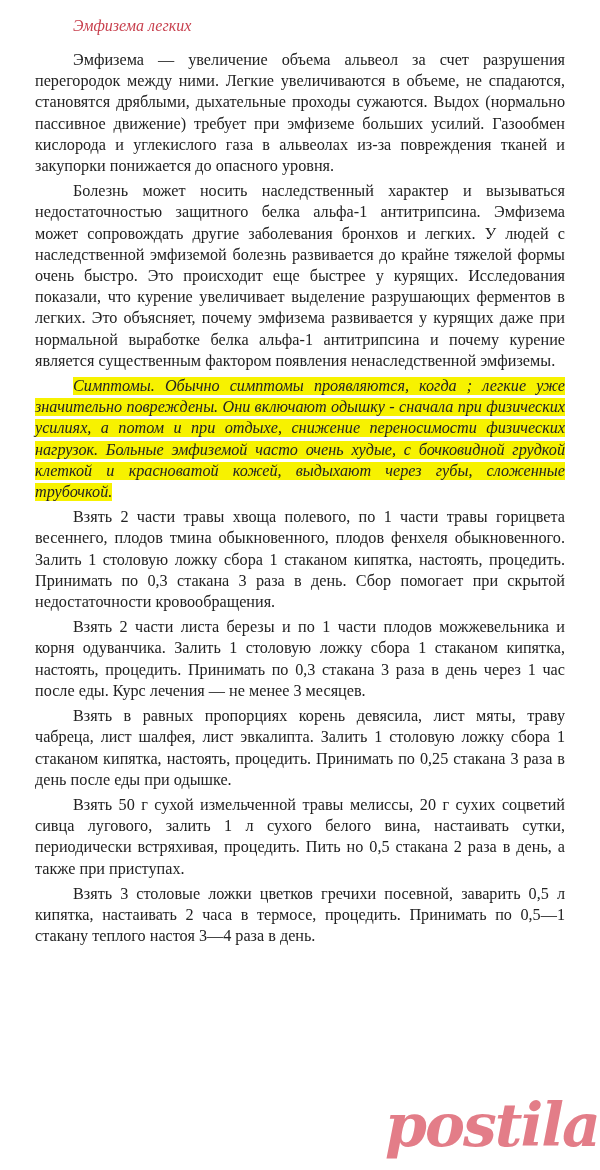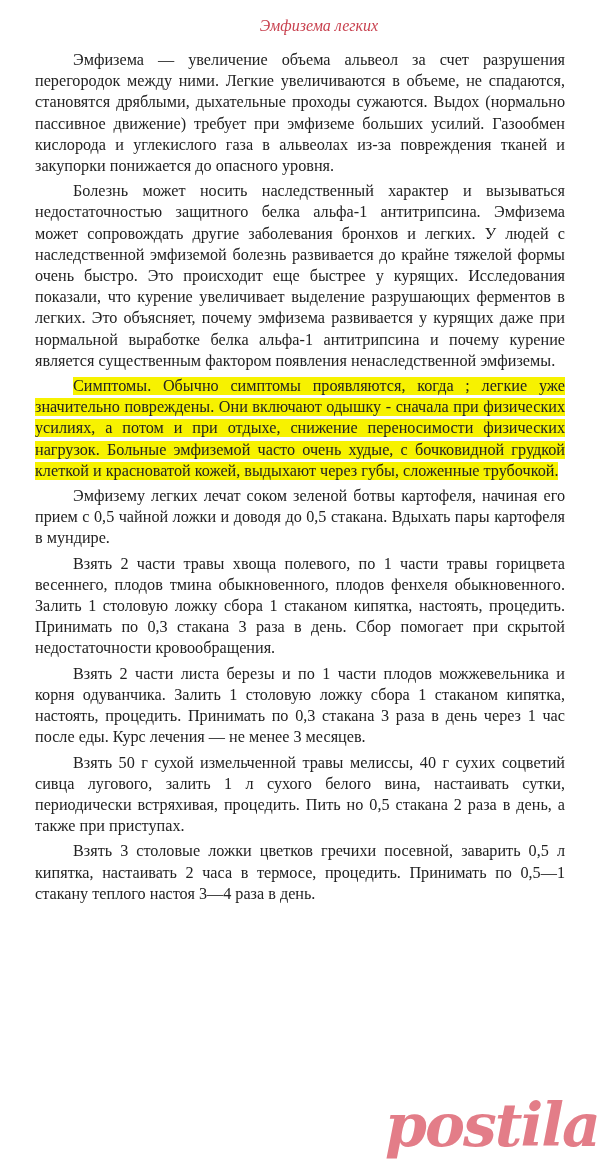--- a/index.html
+++ b/index.html
@@ -4,43 +4,43 @@
 <style>
   html, body { margin: 0; padding: 0; background: #ffffff; }
   body { width: 600px; height: 1170px; position: relative; overflow: hidden; }
   .page {
     position: absolute; left: 35px; top: 14px; width: 530px;
     font-family: "Liberation Serif", "DejaVu Serif", serif;
     font-size: 16.2px; line-height: 21.2px; color: #222222;
   }
   .title {
     font-style: italic; color: #c8404e; font-size: 16px;
-    margin: 0 0 12px 38px; line-height: 24px; text-align: center;
+    margin: 0 0 12px 38px; line-height: 24px;
   }
   .para {
     text-align: justify; text-indent: 38px; margin: 0 0 4px 0;
   }
   .para.hl { margin-bottom: 4px; }
-  .hl-text { background: #f7f200; box-decoration-break: clone; -webkit-box-decoration-break: clone; }
+  .hl-text { background: #f7f200; box-decoration-break: clone; font-style: italic; -webkit-box-decoration-break: clone; }
   .watermark {
     position: absolute; left: 385px; top: 1090px;
     font-family: "DejaVu Serif", serif; font-style: italic; font-weight: bold;
     font-size: 60px; letter-spacing: -2px; color: #e0707c; opacity: 0.9;
     line-height: 70px;
   }
 </style>
 </head>
 <body>
 
 <div class="page">
   <div class="title">Эмфизема легких</div>
 
   <p class="para"><span>Эмфизема — увеличение объема альвеол за счет разрушения перегородок между ними. Легкие увеличиваются в объеме, не спадаются, становятся дряблыми, дыхательные проходы сужаются. Выдох (нормально пассивное движение) требует при эмфиземе больших усилий. Газообмен кислорода и углекислого газа в альвеолах из-за повреждения тканей и закупорки понижается до опасного уровня.</span></p>
   <p class="para"><span>Болезнь может носить наследственный характер и вызываться недостаточностью защитного белка альфа-1 антитрипсина. Эмфизема может сопровождать другие заболевания бронхов и легких. У людей с наследственной эмфиземой болезнь развивается до крайне тяжелой формы очень быстро. Это происходит еще быстрее у курящих. Исследования показали, что курение увеличивает выделение разрушающих ферментов в легких. Это объясняет, почему эмфизема развивается у курящих даже при нормальной выработке белка альфа-1 антитрипсина и почему курение является существенным фактором появления ненаследственной эмфиземы.</span></p>
   <p class="para hl"><span class="hl-text">Симптомы. Обычно симптомы проявляются, когда ; легкие уже значительно повреждены. Они включают одышку - сначала при физических усилиях, а потом и при отдыхе, снижение переносимости физических нагрузок. Больные эмфиземой часто очень худые, с бочковидной грудкой клеткой и красноватой кожей, выдыхают через губы, сложенные трубочкой.</span></p>
-  <p class="para"><span>Эмфизему легких лечат соком зеленой ботвы картофеля, начиная его прием с 0,5 чайной ложки и доводя до 0,5 стакана. Вдыхать пары картофеля в мундире.</span></p>
   <p class="para"><span>Взять 2 части травы хвоща полевого, по 1 части травы горицвета весеннего, плодов тмина обыкновенного, плодов фенхеля обыкновенного. Залить 1 столовую ложку сбора 1 стаканом кипятка, настоять, процедить. Принимать по 0,3 стакана 3 раза в день. Сбор помогает при скрытой недостаточности кровообращения.</span></p>
   <p class="para"><span>Взять 2 части листа березы и по 1 части плодов можжевельника и корня одуванчика. Залить 1 столовую ложку сбора 1 стаканом кипятка, настоять, процедить. Принимать по 0,3 стакана 3 раза в день через 1 час после еды. Курс лечения — не менее 3 месяцев.</span></p>
-  <p class="para"><span>Взять 50 г сухой измельченной травы мелиссы, 40 г сухих соцветий сивца лугового, залить 1 л сухого белого вина, настаивать сутки, периодически встряхивая, процедить. Пить но 0,5 стакана 2 раза в день, а также при приступах.</span></p>
+  <p class="para"><span>Взять в равных пропорциях корень девясила, лист мяты, траву чабреца, лист шалфея, лист эвкалипта. Залить 1 столовую ложку сбора 1 стаканом кипятка, настоять, процедить. Принимать по 0,25 стакана 3 раза в день после еды при одышке.</span></p>
+  <p class="para"><span>Взять 50 г сухой измельченной травы мелиссы, 20 г сухих соцветий сивца лугового, залить 1 л сухого белого вина, настаивать сутки, периодически встряхивая, процедить. Пить но 0,5 стакана 2 раза в день, а также при приступах.</span></p>
   <p class="para"><span>Взять 3 столовые ложки цветков гречихи посевной, заварить 0,5 л кипятка, настаивать 2 часа в термосе, процедить. Принимать по 0,5—1 стакану теплого настоя 3—4 раза в день.</span></p>
 </div>
 
 <div class="watermark">postila.ru</div>
 
 </body></html>

